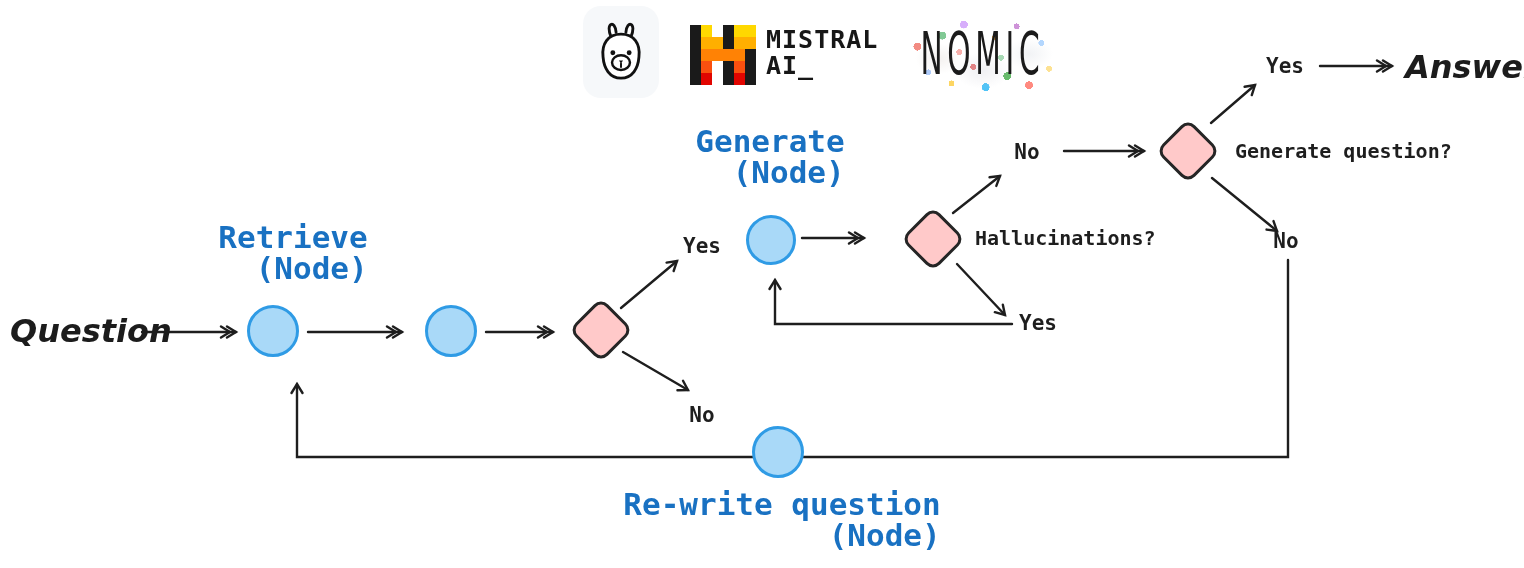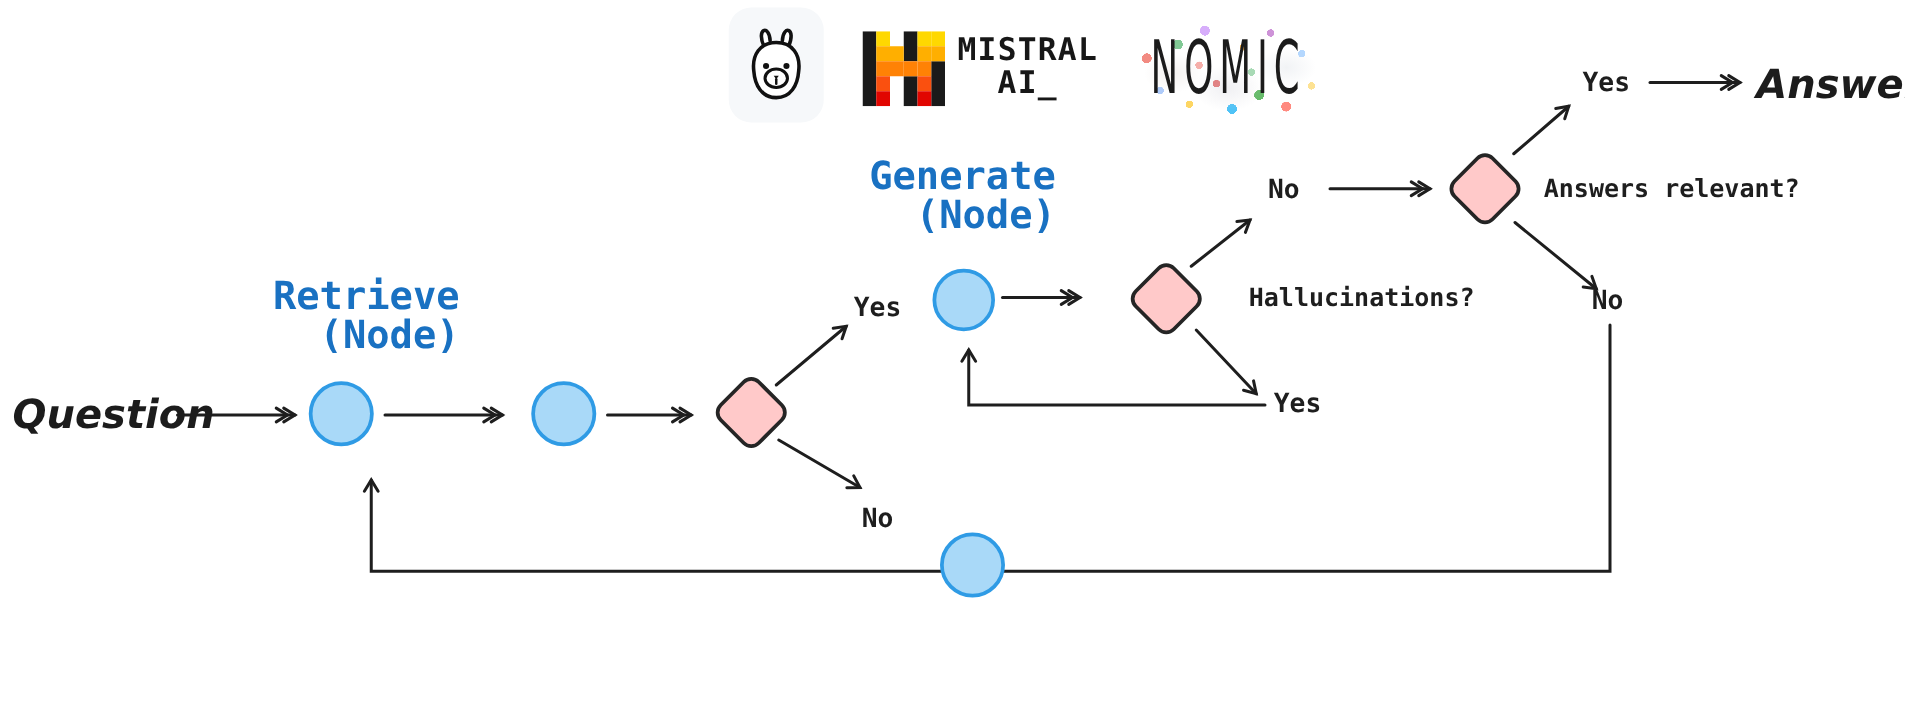--- a/index.html
+++ b/index.html
@@ -50,21 +50,21 @@
   
   .ink-label{
     position:absolute;z-index:3;color:#1e1e1e;font-weight:700;
     font-size:21px;line-height:23px;white-space:pre;text-align:center;
     transform:translate(-50%,-50%);
   }
   .question-label{font-size:20px;}
   #edge-label-docs-yes{left:702px;top:246px;}
   #edge-label-docs-no{left:702px;top:415px;}
   #decision-label-docs{left:702px;top:328px;}
-  #decision-label-hallucinations{left:975px;top:238px;transform:translate(0,-50%);text-align:left;margin-left:24px;}
+  #decision-label-hallucinations{left:975px;top:238px;transform:translate(0,-50%);text-align:left;}
   #edge-label-halluc-no{left:1027px;top:152px;}
   #edge-label-halluc-yes{left:1038px;top:323px;}
   #decision-label-answers{left:1235px;top:151px;transform:translate(0,-50%);text-align:left;}
   #edge-label-answers-yes{left:1285px;top:66px;}
   #edge-label-answers-no{left:1286px;top:241px;}
 
   
   .handwritten{
     position:absolute;z-index:3;color:#1c1c1c;
     font-family:"DejaVu Sans","Liberation Sans",sans-serif;
@@ -72,21 +72,21 @@
   }
   #terminal-question{left:10px;top:312px;}
   #terminal-answer{left:1405px;top:48px;}
 
   
   #logo-ollama{
     position:absolute;left:583px;top:6px;width:76px;height:92px;
     background:#f6f8fa;border-radius:18px;z-index:3;
     display:flex;align-items:center;justify-content:center;
   }
-  #logo-mistral{position:absolute;left:690px;top:25px;z-index:3;display:flex;gap:10px;text-align:center;}
+  #logo-mistral{position:absolute;left:690px;top:25px;z-index:3;display:flex;gap:10px;}
   #mistral-wordmark{
     color:#171717;font-weight:700;font-size:25px;line-height:26px;
     white-space:pre;letter-spacing:1px;padding-top:2px;
   }
   #logo-nomic{
     position:absolute;left:905px;top:8px;width:155px;height:92px;z-index:3;
     display:flex;align-items:center;justify-content:center;
     background:
       radial-gradient(40px 26px at 50% 68%, rgba(205,205,215,0.30), rgba(205,205,215,0) 70%),
       radial-gradient(34px 22px at 22% 55%, rgba(215,205,200,0.28), rgba(215,205,200,0) 70%),
@@ -200,23 +200,25 @@
   <div id="node-rewrite" class="node-circle"></div>
 
   <div id="decision-docs" class="diamond"></div>
   <div id="decision-hallucinations" class="diamond"></div>
   <div id="decision-answers" class="diamond"></div>
 
   <div id="label-retrieve" class="node-label"><span>Retrieve</span>
 <span>(Node)</span></div>
   <div id="label-generate" class="node-label"><span>Generate</span>
 <span>(Node)</span></div>
+  <div id="label-rewrite" class="node-label"><span>Re-write question</span>
+<span>(Node)</span></div>
 
   <div id="decision-label-hallucinations" class="ink-label question-label">Hallucinations?</div>
-  <div id="decision-label-answers" class="ink-label question-label">Answers relevant?</div>
+  <div id="decision-label-answers" class="ink-label question-label">Generate question?</div>
 
   <div id="edge-label-docs-yes" class="ink-label">Yes</div>
   <div id="edge-label-docs-no" class="ink-label">No</div>
   <div id="edge-label-halluc-no" class="ink-label">No</div>
   <div id="edge-label-halluc-yes" class="ink-label">Yes</div>
   <div id="edge-label-answers-yes" class="ink-label">Yes</div>
   <div id="edge-label-answers-no" class="ink-label">No</div>
 
 </div>
 

